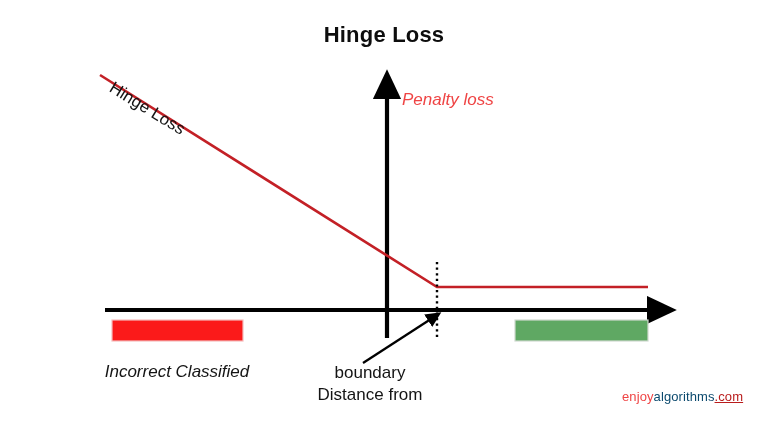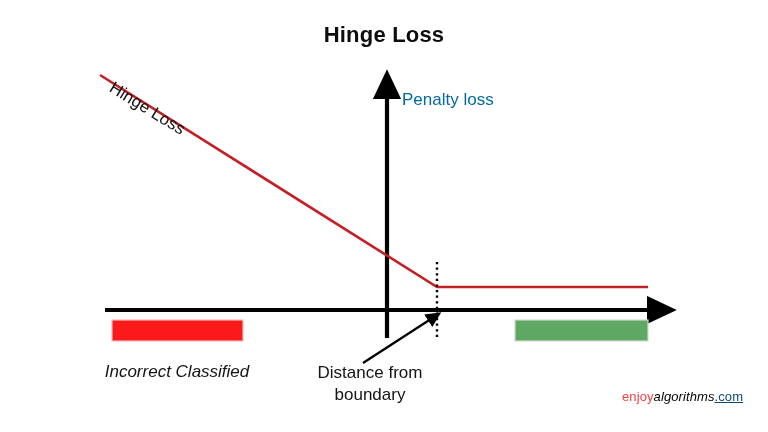--- a/index.html
+++ b/index.html
@@ -33,22 +33,23 @@
     font-size: 22px;
     font-weight: bold;
     color: #0d0d0d;
     letter-spacing: 0.2px;
   }
   .axis-label-y {
     position: absolute;
     left: 402px;
     top: 90px;
     font-size: 17px;
-    color: #0369a1;
+    color: #ef4444;
     white-space: nowrap;
+    font-style: italic;
   }
   .series-label {
     position: absolute;
     left: 116px;
     top: 78px;
     font-size: 17px;
     color: #141414;
     white-space: nowrap;
     transform: rotate(31.5deg);
     transform-origin: left top;
@@ -83,22 +84,22 @@
   }
   .watermark {
     position: absolute;
     left: 622px;
     top: 389px;
     font-size: 13px;
     white-space: nowrap;
     letter-spacing: 0.1px;
   }
   .wm-a { color: #ef4444; }
-  .wm-b { color: #000000; font-style: italic; }
-  .wm-c { color: #0c4a6e; text-decoration: underline; }
+  .wm-b { color: #0c4a6e; }
+  .wm-c { color: #b91c1c; text-decoration: underline; }
 </style>
 </head>
 <body>
 
 <div id="canvas">
 
   <svg id="figure-svg" viewBox="0 0 768 432">
     <defs>
       <marker id="arrow-black" markerWidth="9" markerHeight="9" refX="3.2" refY="3.4" orient="auto">
         <path d="M0,0 L7.2,3.4 L0,6.8 z" fill="#000000"></path>
@@ -125,21 +126,21 @@
   <div class="chart-title">Hinge Loss</div>
 
   <div class="axis-label-y">Penalty loss</div>
 
   <div class="series-label">Hinge Loss</div>
 
   <div class="region-label incorrect">Incorrect Classified</div>
 
 
   <div class="callout-label">
+    <div>boundary</div>
     <div>Distance from</div>
-    <div>boundary</div>
   </div>
 
   <div class="watermark">
     <span class="wm-a">enjoy</span><span class="wm-b">algorithms</span><span class="wm-c">.com</span>
   </div>
 
 </div>
 
 </body></html>

